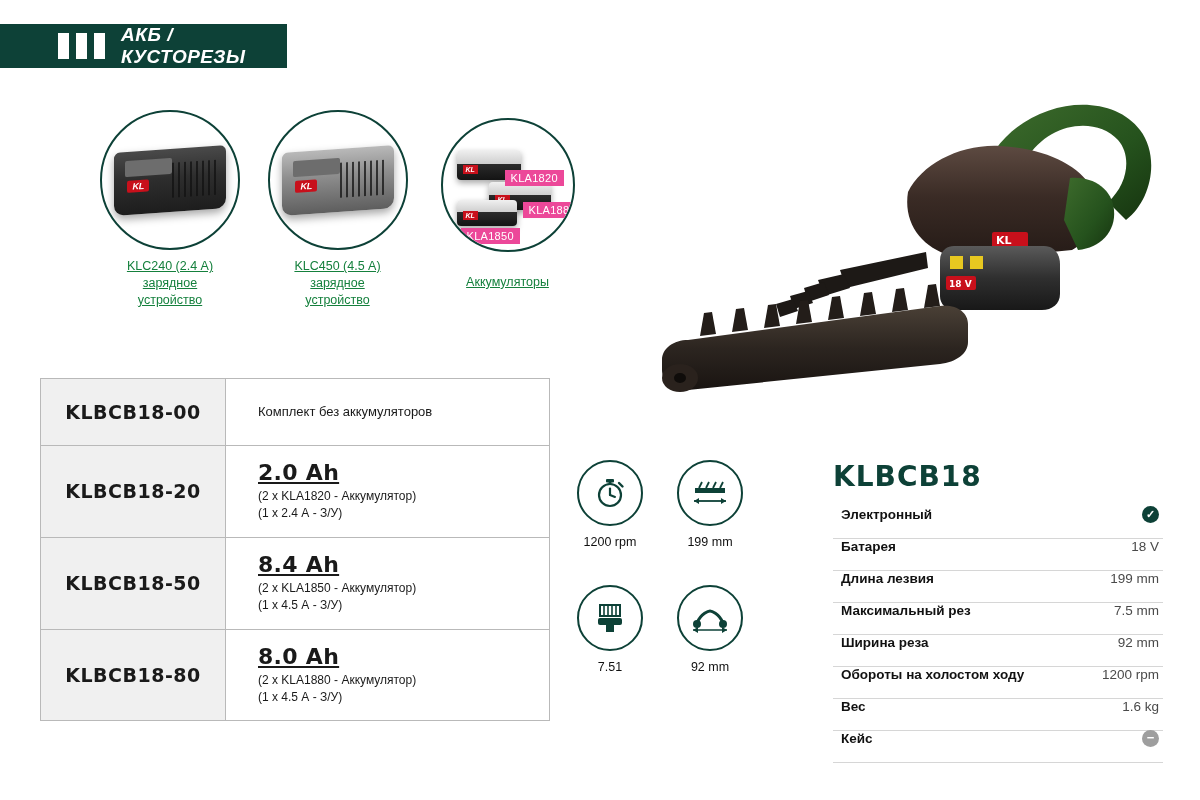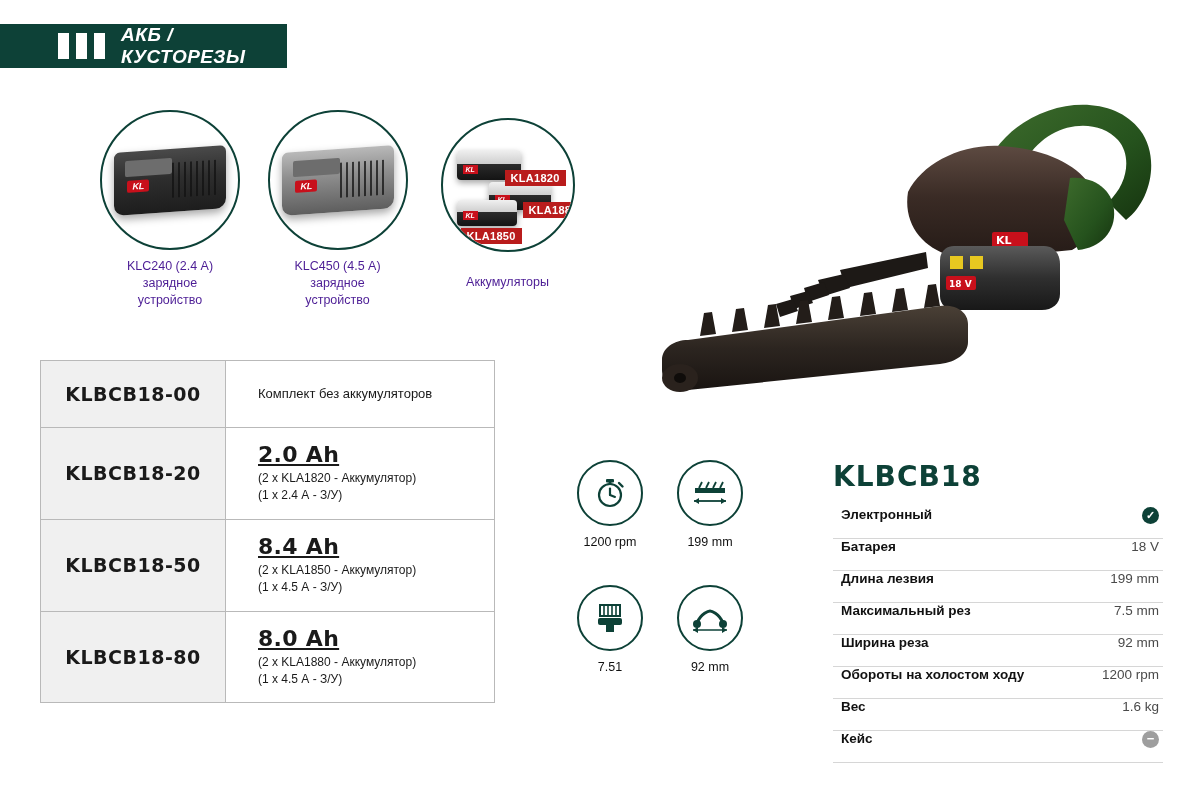--- a/index.html
+++ b/index.html
@@ -39,21 +39,22 @@
     border-radius:50%;
     background:#ffffff;
     display:flex; align-items:center; justify-content:center;
     position:relative;
     overflow:hidden;
   }
   .acc-caption {
     margin-top:8px;
     font-size:12.5px;
     line-height:1.35;
-    color:#4c1d95;
+    color:#15803d;
+    text-decoration:underline;
   }
 
   
   .charger {
     width:82%; height:46%;
     background:linear-gradient(180deg,#4a4a4a 0%,#2e2e2e 45%,#1d1d1d 100%);
     border-radius:6px 6px 10px 10px;
     position:relative;
     transform:skewY(-4deg);
     box-shadow:0 4px 8px rgba(0,0,0,.35);
@@ -89,30 +90,30 @@
     box-shadow:0 3px 6px rgba(0,0,0,.35);
   }
   .batt .blabel {
     position:absolute; left:6px; bottom:6px;
     background:#c8101b; color:#fff;
     font-size:7px; font-weight:bold; padding:1px 3px;
     font-style:italic;
   }
   .batt-tag {
     position:absolute;
-    background:#b91c1c; color:#fff;
-    font-size:11px; font-weight:bold;
+    background:#ec4899; color:#fff;
+    font-size:11px; font-weight:normal;
     padding:2px 6px;
     letter-spacing:.3px;
   }
 
   
   .vtable {
-    position:absolute; left:40px; top:360px;
-    width:455px;
+    position:absolute; left:40px; top:378px;
+    width:510px;
     border:1px solid #b9b9b9;
     border-collapse:collapse;
     background:#0ea5e9;
   }
   .vtable td { border:1px solid #b9b9b9; vertical-align:middle; }
   .vt-code {
     width:185px;
     background:#f0f0f0;
     text-align:center;
     font-size:19px;
@@ -144,21 +145,21 @@
   .icon-label { margin-top:9px; font-size:12.5px; color:#111; }
 
   
   .spec { position:absolute; left:833px; top:460px; width:330px; }
   .spec-title {
     font-size:28px; font-weight:bold; color:#0d4137;
     letter-spacing:1px; margin-bottom:14px;
     font-family:"DejaVu Sans", sans-serif;
   }
   .spec-row {
-    display:flex; align-items:flex-start; justify-content:space-between;
+    display:flex; align-items:center; justify-content:space-between;
     height:32px;
     border-bottom:1px solid #d6d6d6;
     font-size:13.5px;
     padding:0 4px 16px 8px;
   }
   .spec-row:first-of-type { border-top:1px solid #d6d6d6; }
   .spec-row .k { font-weight:bold; color:#111; }
   .spec-row .v { color:#4a4a4a; }
   .check {
     width:17px; height:17px; border-radius:50%;

